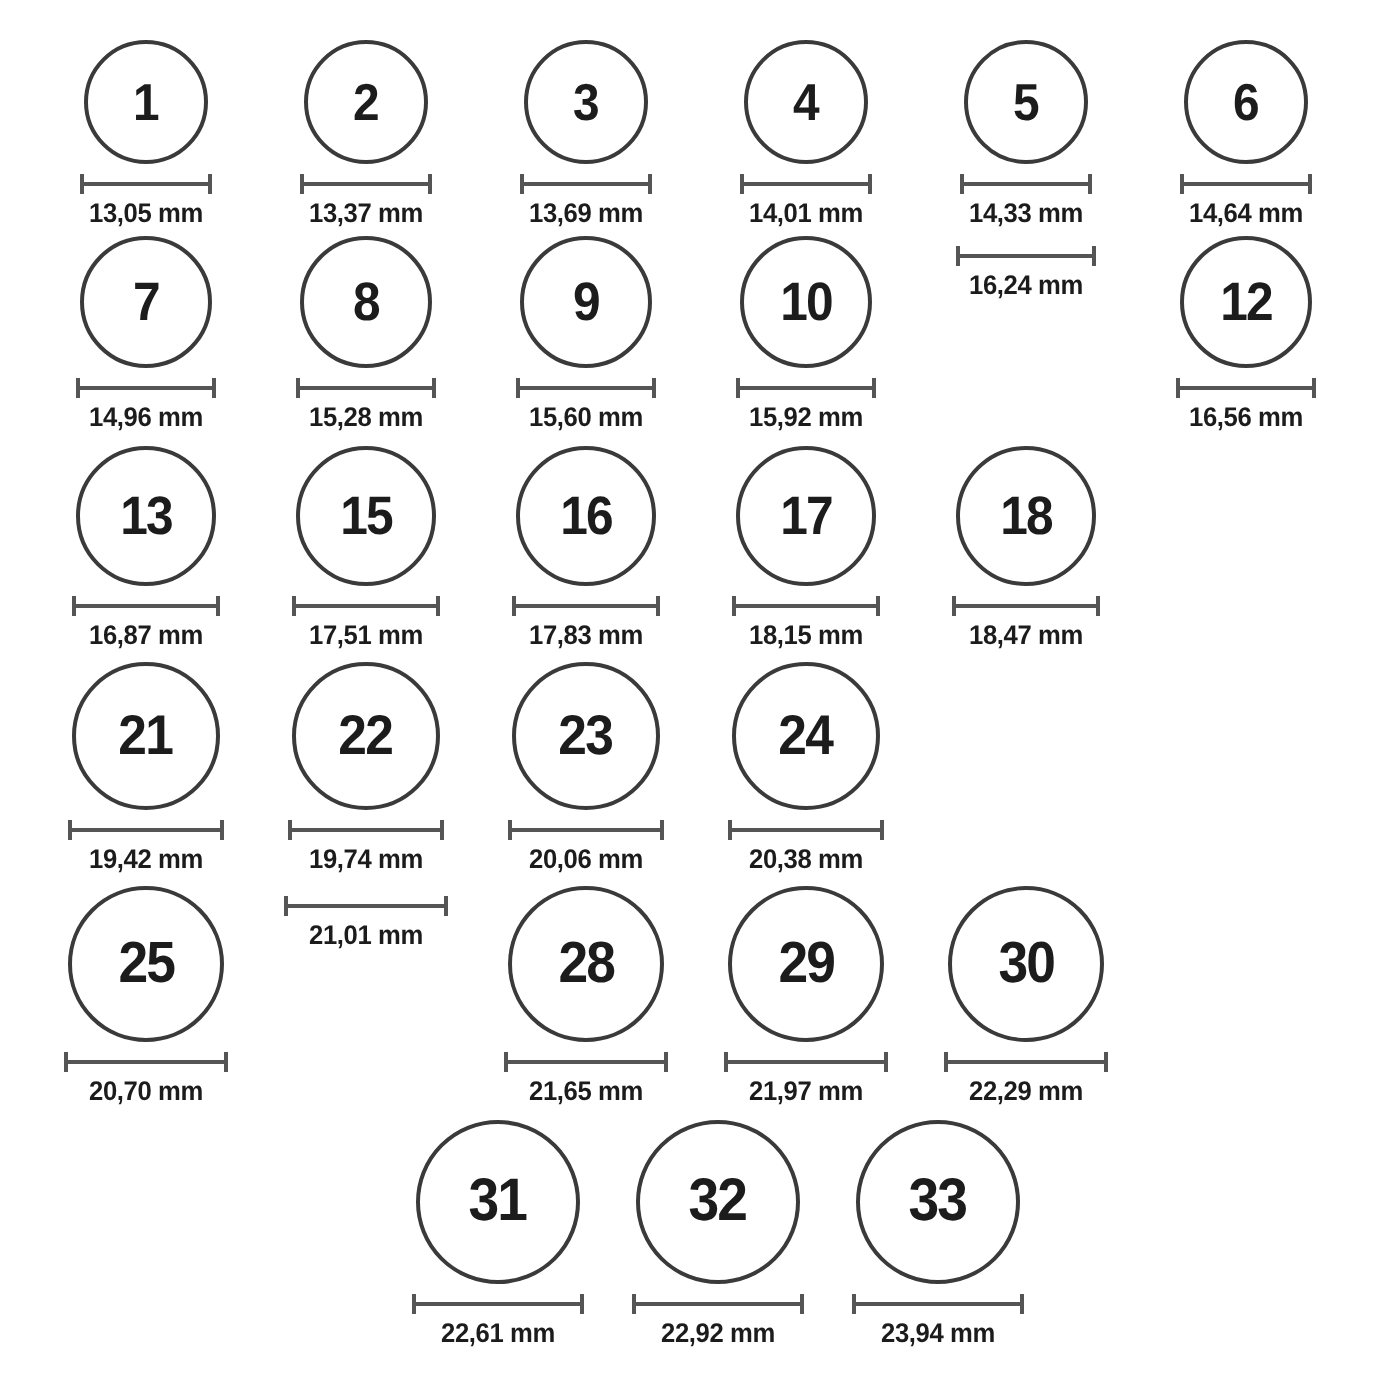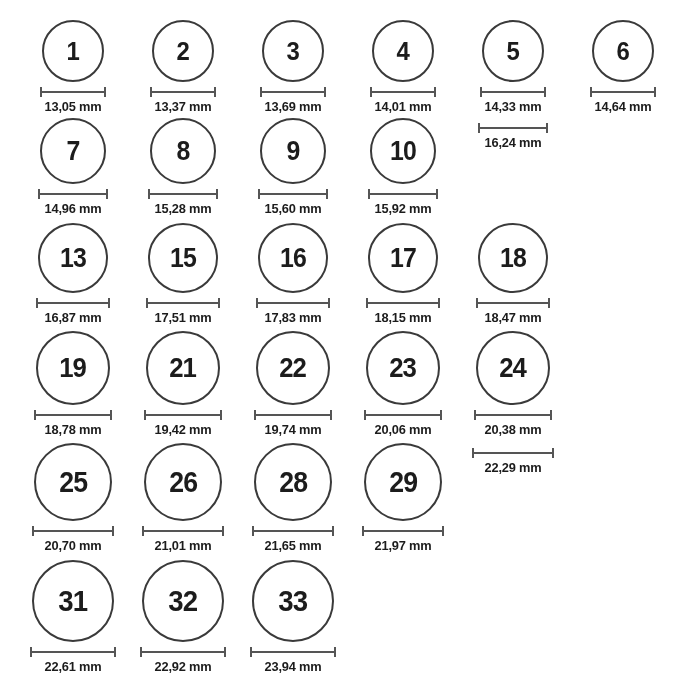--- a/index.html
+++ b/index.html
@@ -9,21 +9,21 @@
     font-family:"Liberation Sans","DejaVu Sans",sans-serif;
     overflow:hidden;
   }
   #chart{width:700px;height:700px;}
   .row{display:flex;padding-left:18px;}
   .row1{margin-top:20px; --d:62px; --f:26px;}
   .row2{margin-top:4px;  --d:66px; --f:27px;}
   .row3{margin-top:7px;  --d:70px; --f:27px;}
   .row4{margin-top:6px;  --d:74px; --f:28px;}
   .row5{margin-top:6px;  --d:78px; --f:29px;}
-  .row6{margin-top:7px;  --d:82px; --f:30px;}
+  .row6{margin-top:7px;justify-content:center;  --d:82px; --f:30px;}
   .cell{
     width:110px;
     display:flex;flex-direction:column;align-items:center;
   }
   .circle{
     width:var(--d);height:var(--d);
     border:2px solid var(--stroke,#3a3a3a);
     border-radius:50%;
     box-sizing:border-box;
     display:flex;align-items:center;justify-content:center;
@@ -136,20 +136,27 @@
         <div class="circle">
           <span class="num">10</span>
         </div>
         <div class="dim"></div>
         <div class="label">15,92 mm</div>
       </div>
       <div class="cell">
         <div class="dim"></div>
         <div class="label">16,24 mm</div>
       </div>
+      <div class="cell">
+        <div class="circle">
+          <span class="num">12</span>
+        </div>
+        <div class="dim"></div>
+        <div class="label">16,56 mm</div>
+      </div>
     </div>
     <div class="row row3">
       <div class="cell">
         <div class="circle">
           <span class="num">13</span>
         </div>
         <div class="dim"></div>
         <div class="label">16,87 mm</div>
       </div>
       <div class="cell">
@@ -177,27 +184,20 @@
         <div class="circle">
           <span class="num">18</span>
         </div>
         <div class="dim"></div>
         <div class="label">18,47 mm</div>
       </div>
     </div>
     <div class="row row4">
       <div class="cell">
         <div class="circle">
-          <span class="num">19</span>
-        </div>
-        <div class="dim"></div>
-        <div class="label">18,78 mm</div>
-      </div>
-      <div class="cell">
-        <div class="circle">
           <span class="num">21</span>
         </div>
         <div class="dim"></div>
         <div class="label">19,42 mm</div>
       </div>
       <div class="cell">
         <div class="circle">
           <span class="num">22</span>
         </div>
         <div class="dim"></div>
@@ -220,41 +220,41 @@
     </div>
     <div class="row row5">
       <div class="cell">
         <div class="circle">
           <span class="num">25</span>
         </div>
         <div class="dim"></div>
         <div class="label">20,70 mm</div>
       </div>
       <div class="cell">
-        <div class="circle">
-          <span class="num">26</span>
-        </div>
         <div class="dim"></div>
         <div class="label">21,01 mm</div>
       </div>
       <div class="cell">
         <div class="circle">
           <span class="num">28</span>
         </div>
         <div class="dim"></div>
         <div class="label">21,65 mm</div>
       </div>
       <div class="cell">
         <div class="circle">
           <span class="num">29</span>
         </div>
         <div class="dim"></div>
         <div class="label">21,97 mm</div>
       </div>
       <div class="cell">
+        <div class="circle">
+          <span class="num">30</span>
+        </div>
         <div class="dim"></div>
         <div class="label">22,29 mm</div>
       </div>
     </div>
     <div class="row row6">
       <div class="cell">
         <div class="circle">
           <span class="num">31</span>
         </div>
         <div class="dim"></div>

